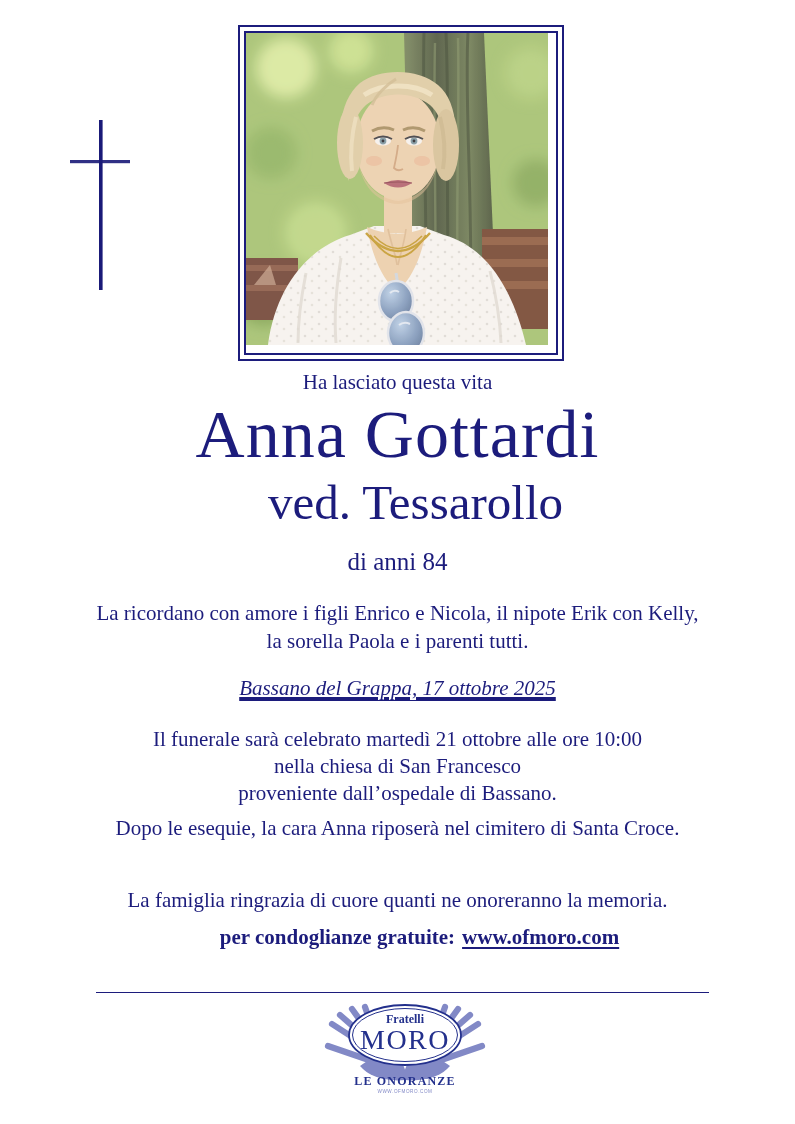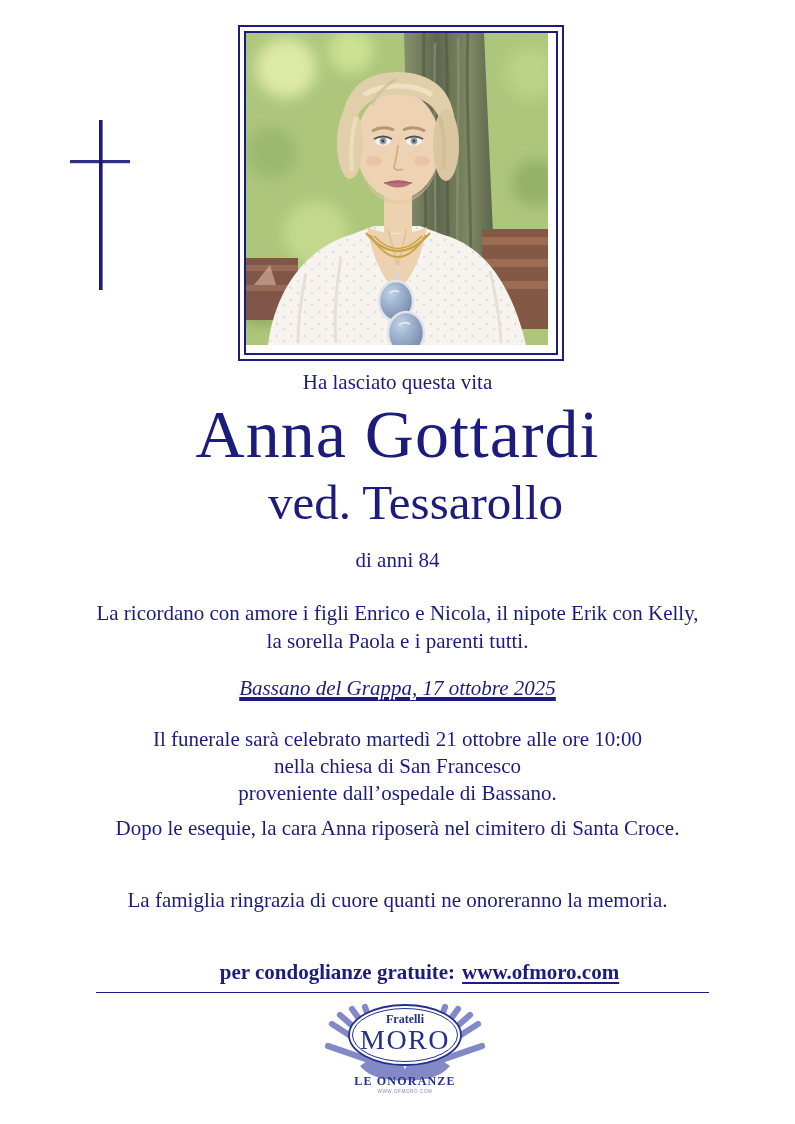--- a/index.html
+++ b/index.html
@@ -31,35 +31,35 @@
     width: 100%; height: 100%;
     border: 2px solid #1c1c7c;
     box-sizing: border-box;
     overflow: hidden;
   }
   .photo-inner svg { display: block; }
 
   .intro-line   { top: 370px; font-size: 21px; }
   .deceased-name{ top: 396px; font-size: 68px; line-height: 76px; letter-spacing: 1px; }
   .deceased-ved { top: 474px; font-size: 49px; line-height: 58px; padding-left: 36px; }
-  .age-line     { top: 548px; font-size: 21px; }
+  .age-line     { top: 548px; font-size: 25px; }
 
   .family-par   { top: 599px; font-size: 21px; line-height: 28px; text-align: center; }
   .dateline-wrap{ top: 676px; font-size: 21px; text-decoration: underline; }
   .dateline {
     font-style: italic;
     text-decoration: underline;
     text-underline-offset: 4px;
     text-decoration-thickness: 1.5px;
   }
   .funeral-par  { top: 726px; font-size: 21px; line-height: 27px; }
   .resting-line { top: 816px; font-size: 21px; }
   .thanks-line  { top: 866px; font-size: 21px; margin-top: 22px; }
   .special-line { top: 907px; font-size: 21px; }
-  .cond-line    { top: 960px; font-size: 21px; font-weight: bold; padding-left: 44px; }
+  .cond-line    { top: 925px; font-size: 21px; font-weight: bold; padding-left: 44px; }
   .cond-label   { margin-right: 7px; }
   .cond-url {
     color: #1c1c7c;
     text-decoration: underline;
     text-underline-offset: 3px;
     text-decoration-thickness: 2px;
     cursor: pointer;
   }
 
   .divider {

